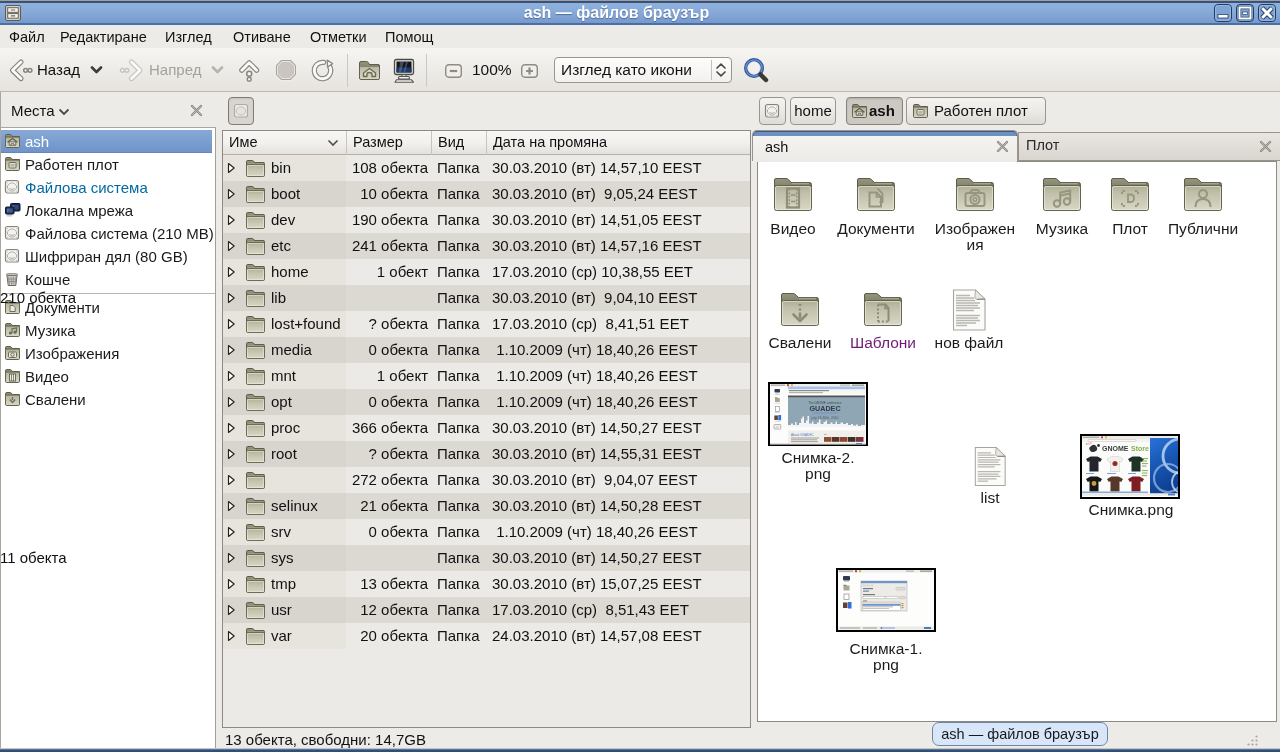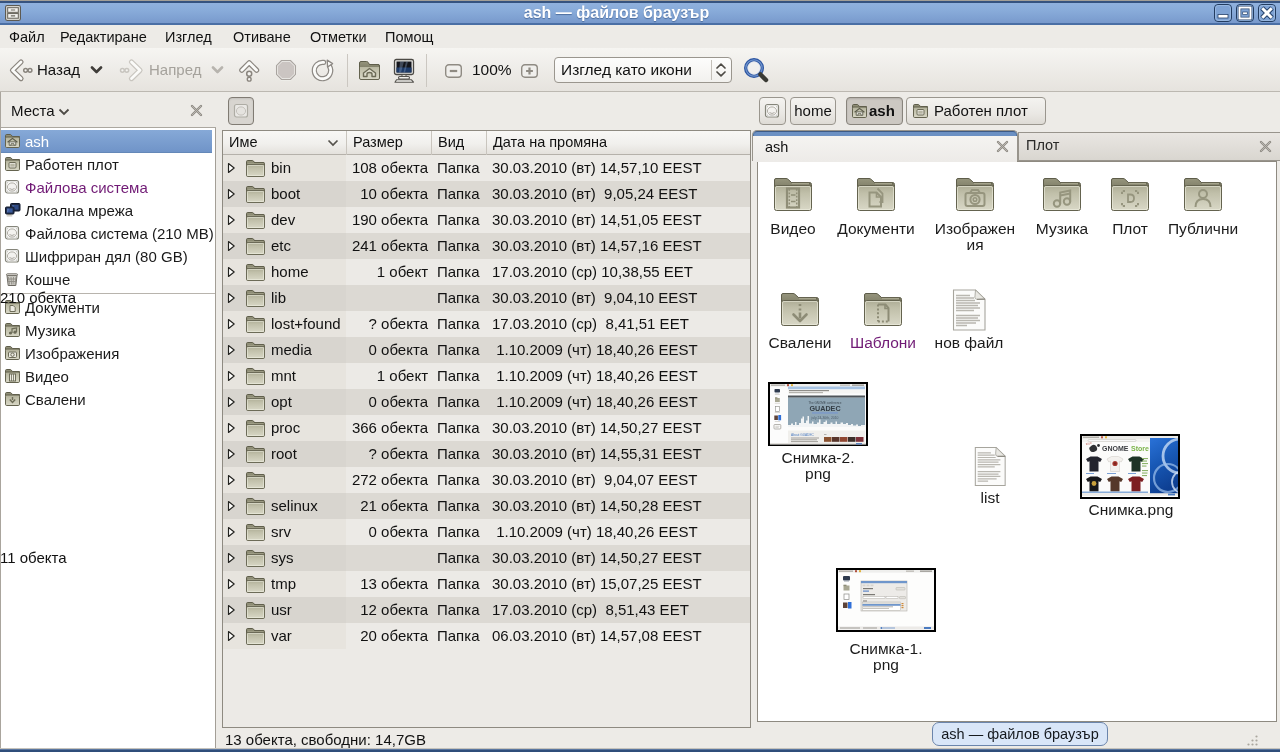--- a/index.html
+++ b/index.html
@@ -219,21 +219,21 @@
     <path d="M3.6 9.3 L8.5 5.4 l4.9 3.9" fill="none" stroke="#5a5a4a" stroke-width="1.2" stroke-linejoin="round"></path>
     <path d="M7 12.3 v-1.6 h3 v1.6" fill="#c5c4b2" stroke="#5a5a4a" stroke-width=".8"></path>
   </svg>
 <div class="tx" style="left:25px;top:156px;font-size:15px;color:#1a1a1a">Работен плот</div>
 <svg class="ab" style="left:4px;top:156px" width="17" height="16" viewBox="0 0 17 16">
     <path d="M1.5 5 V2.7 q0 -1.2 1.2 -1.2 H6 q.8 0 1.3 .6 L8.5 3.5 H15.5 V5" fill="url(#ftab)" stroke="#5e5d4a"></path>
     <rect x="1.5" y="4" width="14" height="10.5" rx="1.2" fill="url(#fbody)" stroke="#64634f"></rect>
     <rect x="5" y="6.5" width="7" height="5.5" rx="1" fill="#e9e8df" stroke="#6d6c58" stroke-width="1"></rect>
     <rect x="6.3" y="7.8" width="4.4" height="2.9" fill="#b7b6a4"></rect>
   </svg>
-<div class="tx" style="left:25px;top:179px;font-size:15px;color:#701a75">Файлова система</div>
+<div class="tx" style="left:25px;top:179px;font-size:15px;color:#0369a1">Файлова система</div>
 <svg class="ab" style="left:4px;top:179px" width="16" height="16" viewBox="0 0 16 16">
     <rect x="1.5" y="1.5" width="13" height="12.5" rx="2" fill="#fcfcfb" stroke="#85857a" stroke-width="1.2"></rect>
     <rect x="2.6" y="2.6" width="10.8" height="10.3" rx="1.2" fill="none" stroke="#dededa" stroke-width=".8"></rect>
     <ellipse cx="8" cy="8" rx="4.6" ry="4.1" fill="#f3f2ef" stroke="#b2afa8" stroke-width="1"></ellipse>
     <path d="M5.5 9.5 q2.5 2 5 0" fill="none" stroke="#a5a29b" stroke-width=".9"></path>
     <circle cx="3.6" cy="3.8" r=".5" fill="#a9a69f"></circle>
     <circle cx="12.4" cy="3.8" r=".5" fill="#a9a69f"></circle>
     <circle cx="3.6" cy="12" r=".5" fill="#a9a69f"></circle>
     <circle cx="12.4" cy="12" r=".5" fill="#a9a69f"></circle>
   </svg>
@@ -614,21 +614,21 @@
 <svg class="ab" style="left:245px;top:627px" width="21" height="19" viewBox="0 0 21 19">
     <rect x="1.5" y="3.5" width="18" height="6" rx="1" fill="url(#ftab)" stroke="#5e5d4a"></rect>
     <path d="M1.5 6 V2.7 q0 -1.2 1.2 -1.2 H7.2 q.8 0 1.3 .6 L9.8 3.8 H19" fill="url(#ftab)" stroke="#5e5d4a" stroke-linejoin="round"></path>
     <path d="M2.5 4.6 h16" stroke="#a8a78f" stroke-width=".9" opacity=".85"></path>
     <rect x="1.5" y="5.5" width="18" height="12" rx="1.2" fill="url(#fbody)" stroke="#64634f"></rect>
     <rect x="2.4" y="6.4" width="16.2" height="10.2" rx=".8" fill="none" stroke="#f0f0e2" stroke-opacity=".6"></rect>
   </svg>
 <div class="tx" style="left:271px;top:627px;font-size:15px">var</div>
 <div class="tx" style="left:0;top:627px;width:428px;text-align:right;font-size:15px">20 обекта</div>
 <div class="tx" style="left:437px;top:627px;font-size:15px">Папка</div>
-<div class="tx" style="left:492px;top:627px;font-size:15px">06.03.2010 (вт) 14,57,08 EEST</div>
+<div class="tx" style="left:492px;top:627px;font-size:15px">24.03.2010 (вт) 14,57,08 EEST</div>
 <div class="tx" style="left:225px;top:731px;font-size:15px">13 обекта, свободни: 14,7GB</div>
 <svg class="ab" style="left:1244px;top:734px" width="15" height="14" viewBox="0 0 15 14">
 <g fill="#aaa69e">
       <circle cx="12.5" cy="2.5" r="1.1"></circle>
       <circle cx="8.5" cy="6.5" r="1.1"></circle>
       <circle cx="12.5" cy="6.5" r="1.1"></circle>
       <circle cx="4.5" cy="10.5" r="1.1"></circle>
       <circle cx="8.5" cy="10.5" r="1.1"></circle>
       <circle cx="12.5" cy="10.5" r="1.1"></circle>
     </g>

